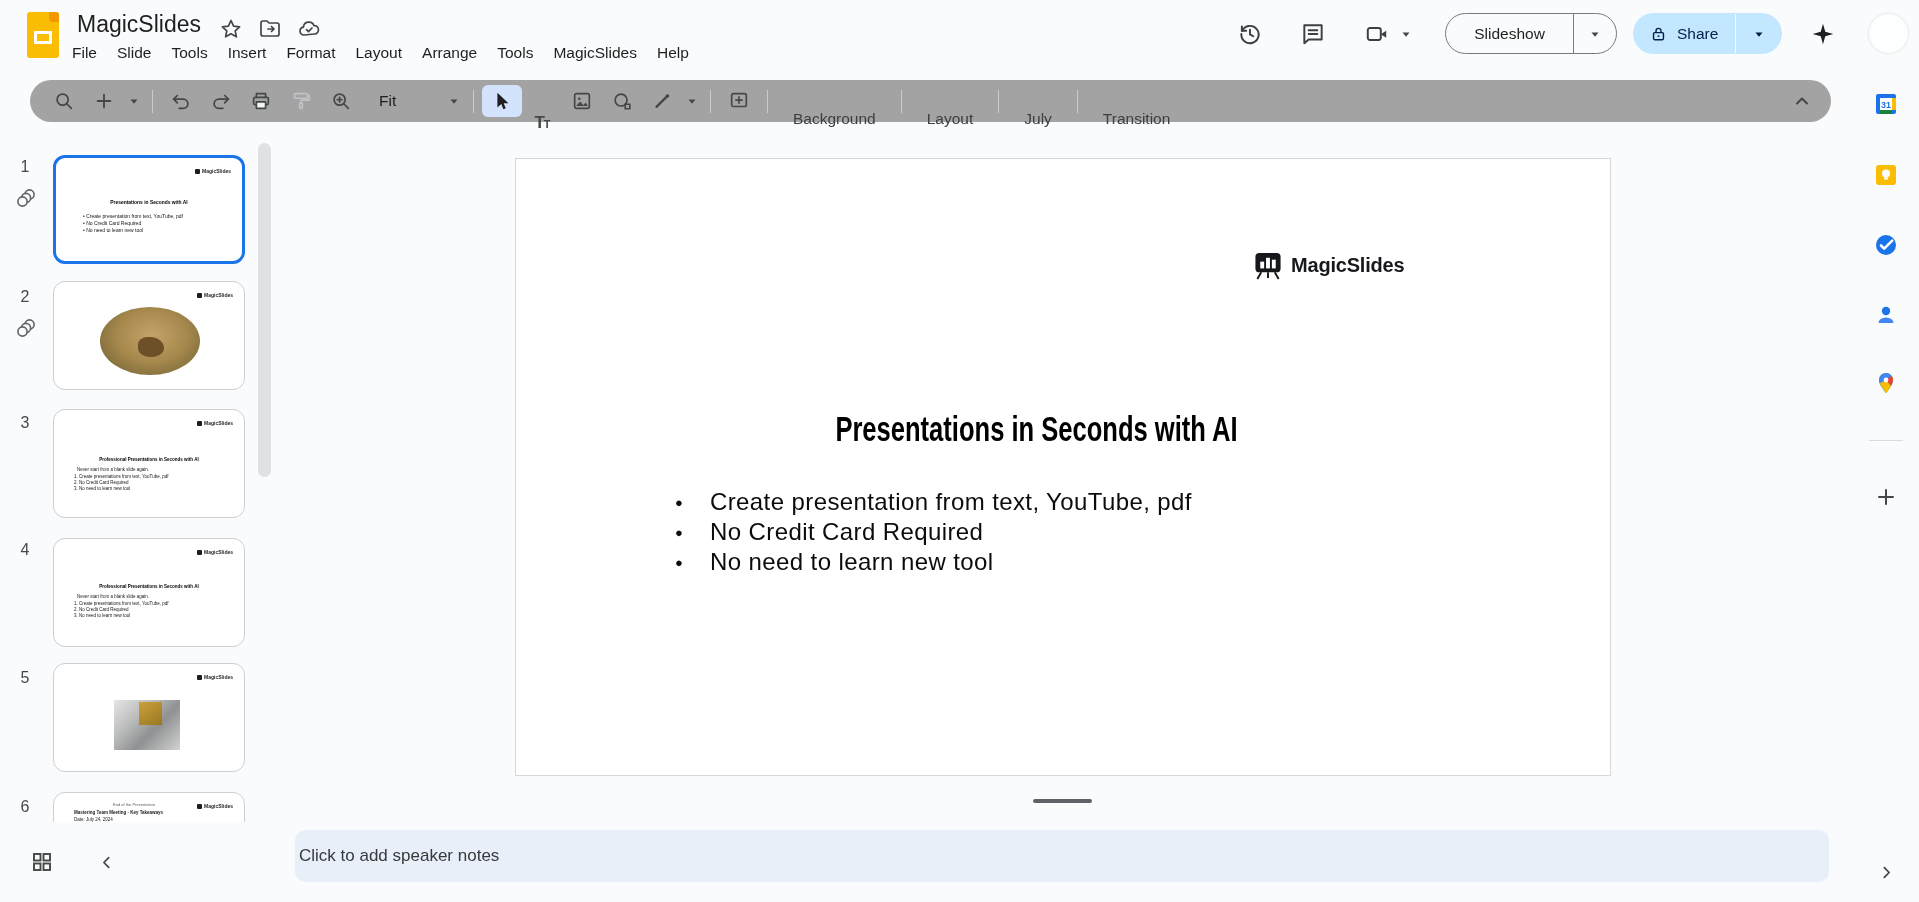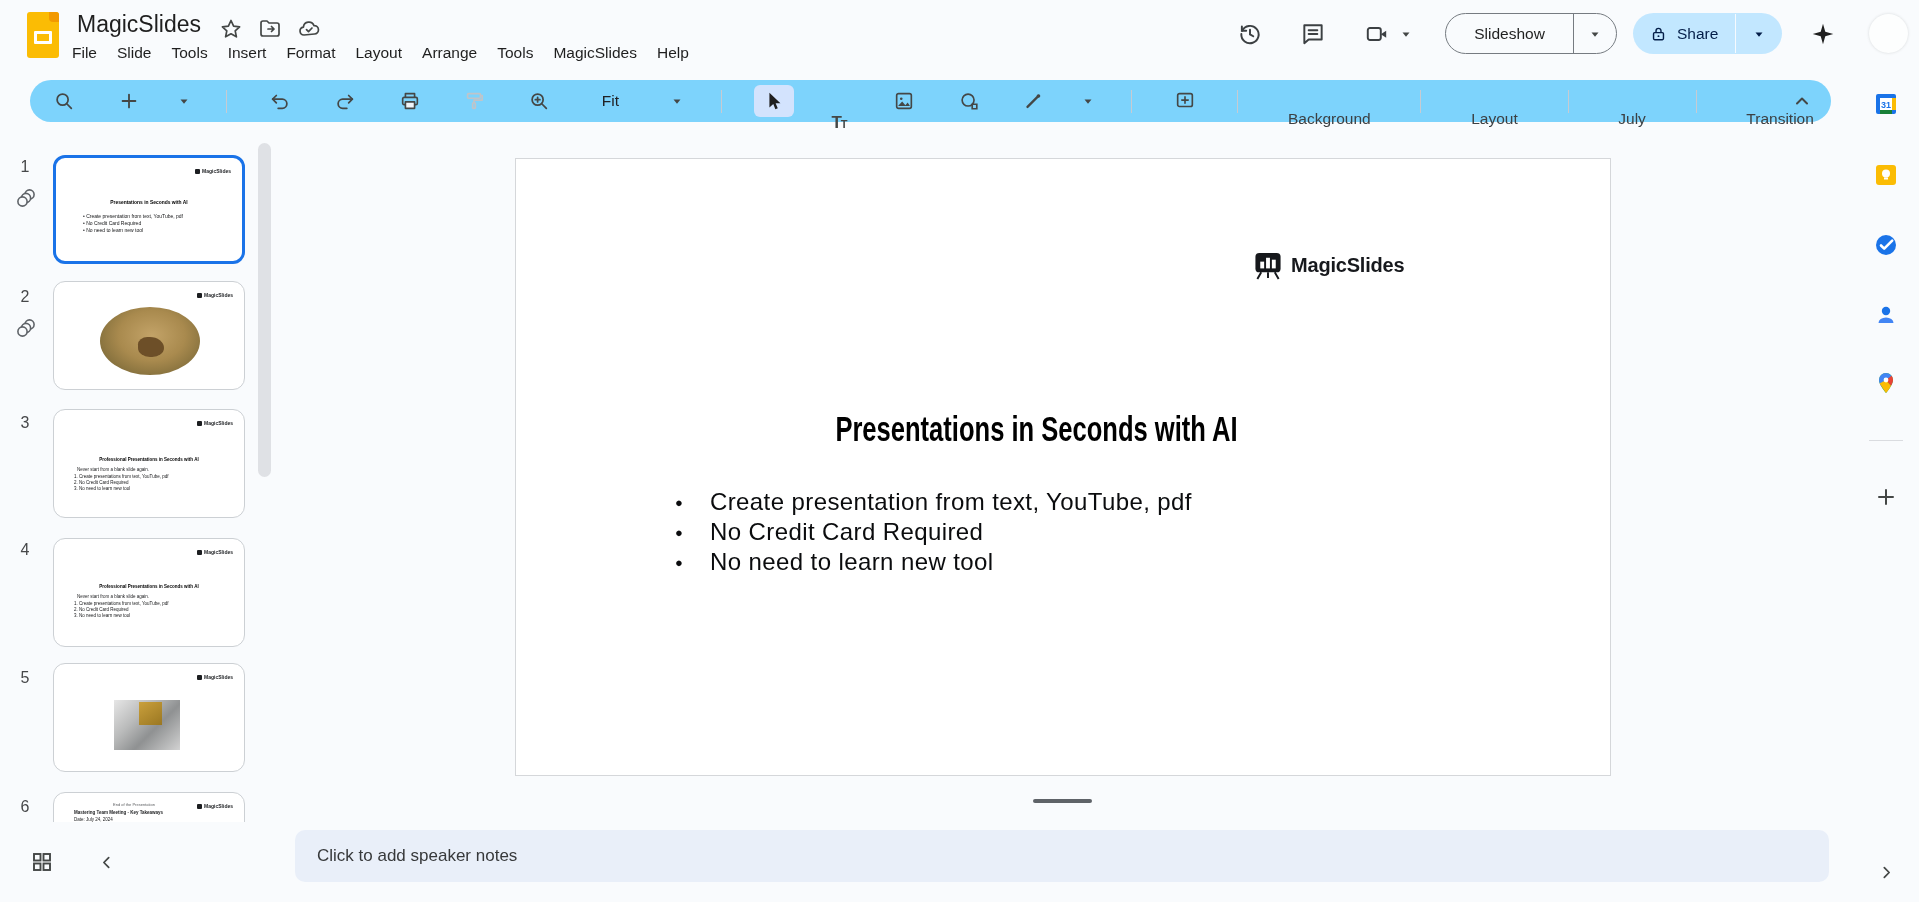--- a/index.html
+++ b/index.html
@@ -24,21 +24,21 @@
   .slideshow-pill .sep { width:1px; height:39px; background:#767b81; }
   .slideshow-pill .dd { flex:1; display:flex; justify-content:center; }
   .share-pill { left:1633px; width:149px; background:#c2e7ff; color:#041e49; }
   .share-pill .lk { margin-left:17px; width:17px; height:20px; }
   .share-pill .lbl { margin-left:10px; font-size:15.5px; font-weight:500; width:58px; }
   .share-pill .sep { width:1px; height:39px; background:#f6fafe; }
   .share-pill .dd { flex:1; display:flex; justify-content:center; }
   .avatar { position:absolute; left:1869px; top:14px; width:39px; height:39px; border-radius:50%; background:#fdfefe; box-shadow:0 0 3px rgba(60,64,67,.18); cursor:pointer; }
 
   
-  .toolbar { position:absolute; left:30px; top:80px; width:1801px; height:42px; background:#7dd3fc; border-radius:21px; display:flex; align-items:center; padding-left:14px;justify-content:space-between; }
+  .toolbar { position:absolute; left:30px; top:80px; width:1801px; height:42px; background:#a3a3a3; border-radius:21px; display:flex; align-items:center; padding-left:14px; }
   .tbtn { width:40px; height:32px; display:flex; align-items:center; justify-content:center; color:#444746; border-radius:6px; cursor:pointer; flex:none; }
   .tbtn.narrow { width:20px; }
   .tbtn.disabled { color:#c0c4c9; }
   .tbtn.active { background:#d3e3fd; color:#111; }
   .tb-sep { width:1px; height:23px; background:#c7cbd2; margin:0 8px; flex:none; }
   .fit-ctl { display:flex; align-items:center; width:98px; margin-left:6px; cursor:pointer; flex:none; }
   .fit-ctl .fit-lbl { font-size:15.5px; color:#202124; margin-left:12px; }
   .fit-ctl .caret { margin-left:auto; margin-right:4px; }
   .tb-txt { font-size:15.5px; color:#3c4043; padding:6px 17px; border-radius:6px; cursor:pointer; white-space:nowrap; flex:none;margin-top:36px; }
   .tb-collapse { position:absolute; left:1760px; top:9px; width:24px; height:24px; color:#444746; cursor:pointer; }
@@ -76,21 +76,21 @@
   .cv-logo .tx { font-size:20px; font-weight:700; color:#17191d; letter-spacing:-.2px; }
   .cv-title { position:absolute; left:-26px; width:100%; top:250px; text-align:center; }
   .cv-title .inner { display:inline-block; font-size:35px; font-weight:700; color:#000; transform:scaleX(.73); transform-origin:center; white-space:nowrap; }
   .cv-bullets { position:absolute; left:157px; top:328px; list-style:none; }
   .cv-bullets li { position:relative; font-size:24px; letter-spacing:.4px; line-height:30px; color:#0b0c0e; padding-left:37px; white-space:nowrap; }
   .cv-bullets li::before { content:"●"; position:absolute; left:2px; top:1px; font-size:13px; }
 
   
   .drag-handle { position:absolute; left:1033px; top:799px; width:59px; height:4px; background:#5f6368; border-radius:2px; cursor:row-resize; }
   .notes-box { position:absolute; left:295px; top:830px; width:1534px; height:52px; background:#e9eff9; border-radius:10px; display:flex; align-items:center; cursor:text; }
-  .notes-box .ph { margin-left:22px; font-size:17px; color:#37393b; }
+  .notes-box .ph { margin-left:4px; font-size:17px; color:#37393b; }
   .corner-btn { position:absolute; color:#444746; cursor:pointer; }
 
   
   .rs-ico { position:absolute; left:1874px; width:24px; height:24px; cursor:pointer; }
   .rs-sep { position:absolute; left:1869px; top:440px; width:34px; height:1px; background:#dadce0; }
   svg { display:block; }
 </style>
 </head>
 <body>
 

